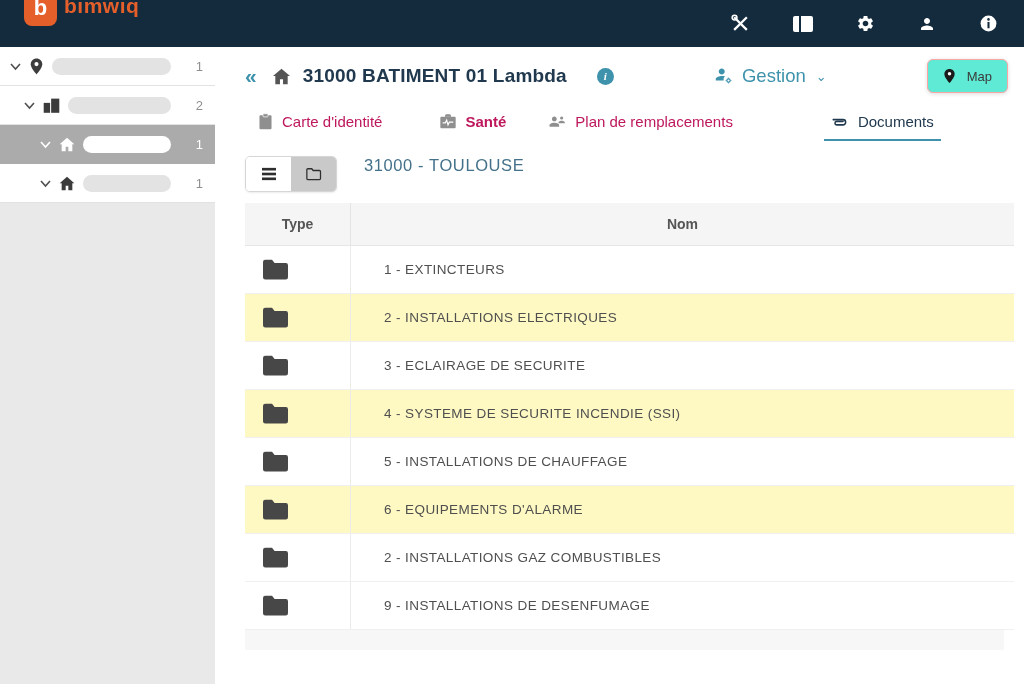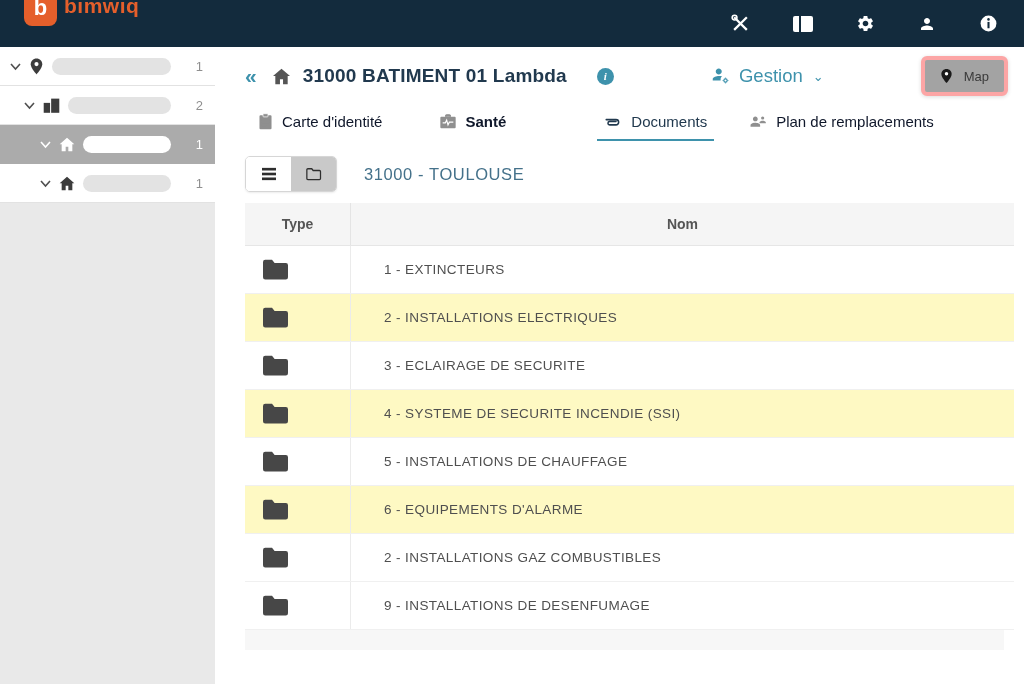--- a/index.html
+++ b/index.html
@@ -49,33 +49,33 @@
   .title-row { height:58px; display:flex; align-items:center; padding-right:16px; }
   .back-arrows { color:var(--accent,#3e92ac); font-size:21px; font-weight:bold; margin-right:15px; cursor:pointer; }
   .home-ico { margin-right:12px; }
   .page-title { font-size:19px; font-weight:bold; color:var(--titlenavy,#21394e); letter-spacing:0.2px; }
   .info-dot { width:17px; height:17px; border-radius:50%; background:var(--accent,#3e92ac); color:#fff;
     font-size:11px; font-weight:bold; display:flex; align-items:center; justify-content:center;
     margin-left:30px; font-family:"Liberation Serif", serif; font-style:italic; cursor:pointer; }
   .gestion { margin-left:auto; display:flex; align-items:center; gap:8px;
     color:var(--accent,#3e92ac); font-size:18.5px; font-weight:500; cursor:pointer;justify-content:center; }
   .gestion .gv { font-size:13px; margin-left:2px; }
-  .map-btn { margin-left:auto; display:flex; align-items:center; gap:11px; background:#a3a3a3;
-    border:4px solid #fca5a5; border-radius:6px; padding:8px 15px; font-size:13px; color:#3a3a3a;
+  .map-btn { margin-left:auto; display:flex; align-items:center; gap:11px; background:#5eead4;
+    border:1px solid #fca5a5; border-radius:6px; padding:8px 15px; font-size:13px; color:#3a3a3a;
     box-shadow:0 1px 4px rgba(0,0,0,0.14); cursor:pointer; }
 
   .tabs { display:flex; align-items:flex-end; height:36px; padding-left:6px; }
-  .tab { display:flex; align-items:center; gap:9px; color:#0f172a; font-size:15px;
+  .tab { display:flex; align-items:center; gap:9px; color:#be185d; font-size:15px;
     padding:0 7px 11px 7px; cursor:pointer; white-space:nowrap; }
   .tab svg path, .tab svg rect, .tab svg circle { fill:#8f8f8f; }
   .tab.active { color:var(--titlenavy,#21394e); border-bottom:2px solid var(--accent,#3e92ac); padding-bottom:9px; }
   .tab.active svg path { fill:none; stroke:#21394e; }
   .tab-2 { margin-left:44px;font-weight:bold; } .tab-3 { margin-left:28px; } .tab-4 { margin-left:84px; }
 
-  .toolbar { display:flex; align-items:center; margin:15px 4px 0 0; height:36px; }
+  .toolbar { display:flex; align-items:flex-start; margin:15px 4px 0 0; height:36px; }
   .toggle-group { display:flex; border:1px solid #d6d6d6; border-radius:5px; overflow:hidden;
     box-shadow:0 1px 2px rgba(0,0,0,0.08); }
   .toggle-btn { width:45px; height:34px; display:flex; align-items:center; justify-content:center;
     background:#fff; cursor:pointer; }
   .toggle-btn.active { background:#c9c9c9; }
   .location-label { margin-left:27px; color:#44718a; font-size:16.5px; letter-spacing:0.6px; }
 
   .doc-table { margin:11px 10px 0 0; }
   .thead { display:flex; height:43px; background:#f5f5f5; border-bottom:1px solid #e6e6e6;
     align-items:center; }
@@ -242,33 +242,33 @@
         <span>Carte d'identité</span>
       </div>
       <div class="tab tab-2">
         <svg width="16" height="15" viewBox="0 0 24 22">
             <path d="M2 4 h20 a1.5 1.5 0 0 1 1.5 1.5 v14 a1.5 1.5 0 0 1 -1.5 1.5 H2 A1.5 1.5 0 0 1 .5 19.5 v-14 A1.5 1.5 0 0 1 2 4 z" fill="#8f8f8f"></path>
             <path d="M8.5 4 V2.5 A1.5 1.5 0 0 1 10 1 h4 a1.5 1.5 0 0 1 1.5 1.5 V4" fill="none" stroke="#8f8f8f" stroke-width="2"></path>
             <polyline points="4,13 8,13 10,9 12,16 14,12 20,12" fill="none" stroke="#fff" stroke-width="1.7"></polyline>
           </svg>
         <span>Santé</span>
       </div>
-      <div class="tab tab-4 active">
-        <svg width="18" height="15" viewBox="0 0 24 20">
-            <path d="M3 7.5 h13 a3.5 3.5 0 0 1 0 7 H7.5 a2.2 2.2 0 0 1 0 -4.4 h8.5" fill="none" stroke="#21394e" stroke-width="2.1" stroke-linecap="round" stroke-linejoin="round"></path>
-          </svg>
-        <span>Documents</span>
-      </div>
       <div class="tab tab-3">
         <svg width="18" height="16" viewBox="0 0 26 24">
             <path fill="#8f8f8f" d="M9 11c2 0 3.6-1.6 3.6-3.6S11 3.8 9 3.8 5.4 5.4 5.4 7.4 7 11 9 11zm0 2.2c-2.4 0-7.2 1.2-7.2 3.6V19h14.4v-2.2c0-2.4-4.8-3.6-7.2-3.6z"></path>
             <circle cx="20" cy="6" r="2.4" fill="#8f8f8f"></circle>
             <path fill="#8f8f8f" d="M20 10.2c-1.6 0-4.8.8-4.8 2.4V14h9.6v-1.4c0-1.6-3.2-2.4-4.8-2.4z"></path>
           </svg>
         <span>Plan de remplacements</span>
+      </div>
+      <div class="tab tab-4 active">
+        <svg width="18" height="15" viewBox="0 0 24 20">
+            <path d="M3 7.5 h13 a3.5 3.5 0 0 1 0 7 H7.5 a2.2 2.2 0 0 1 0 -4.4 h8.5" fill="none" stroke="#21394e" stroke-width="2.1" stroke-linecap="round" stroke-linejoin="round"></path>
+          </svg>
+        <span>Documents</span>
       </div>
     </div>
 
     <div class="toolbar">
       <div class="toggle-group">
         <div class="toggle-btn">
           <svg width="16" height="14" viewBox="0 0 18 16">
               <rect x="1" y="1" width="16" height="3" fill="#2e2e2e"></rect>
               <rect x="1" y="6.5" width="16" height="3" fill="#2e2e2e"></rect>
               <rect x="1" y="12" width="16" height="3" fill="#2e2e2e"></rect>

